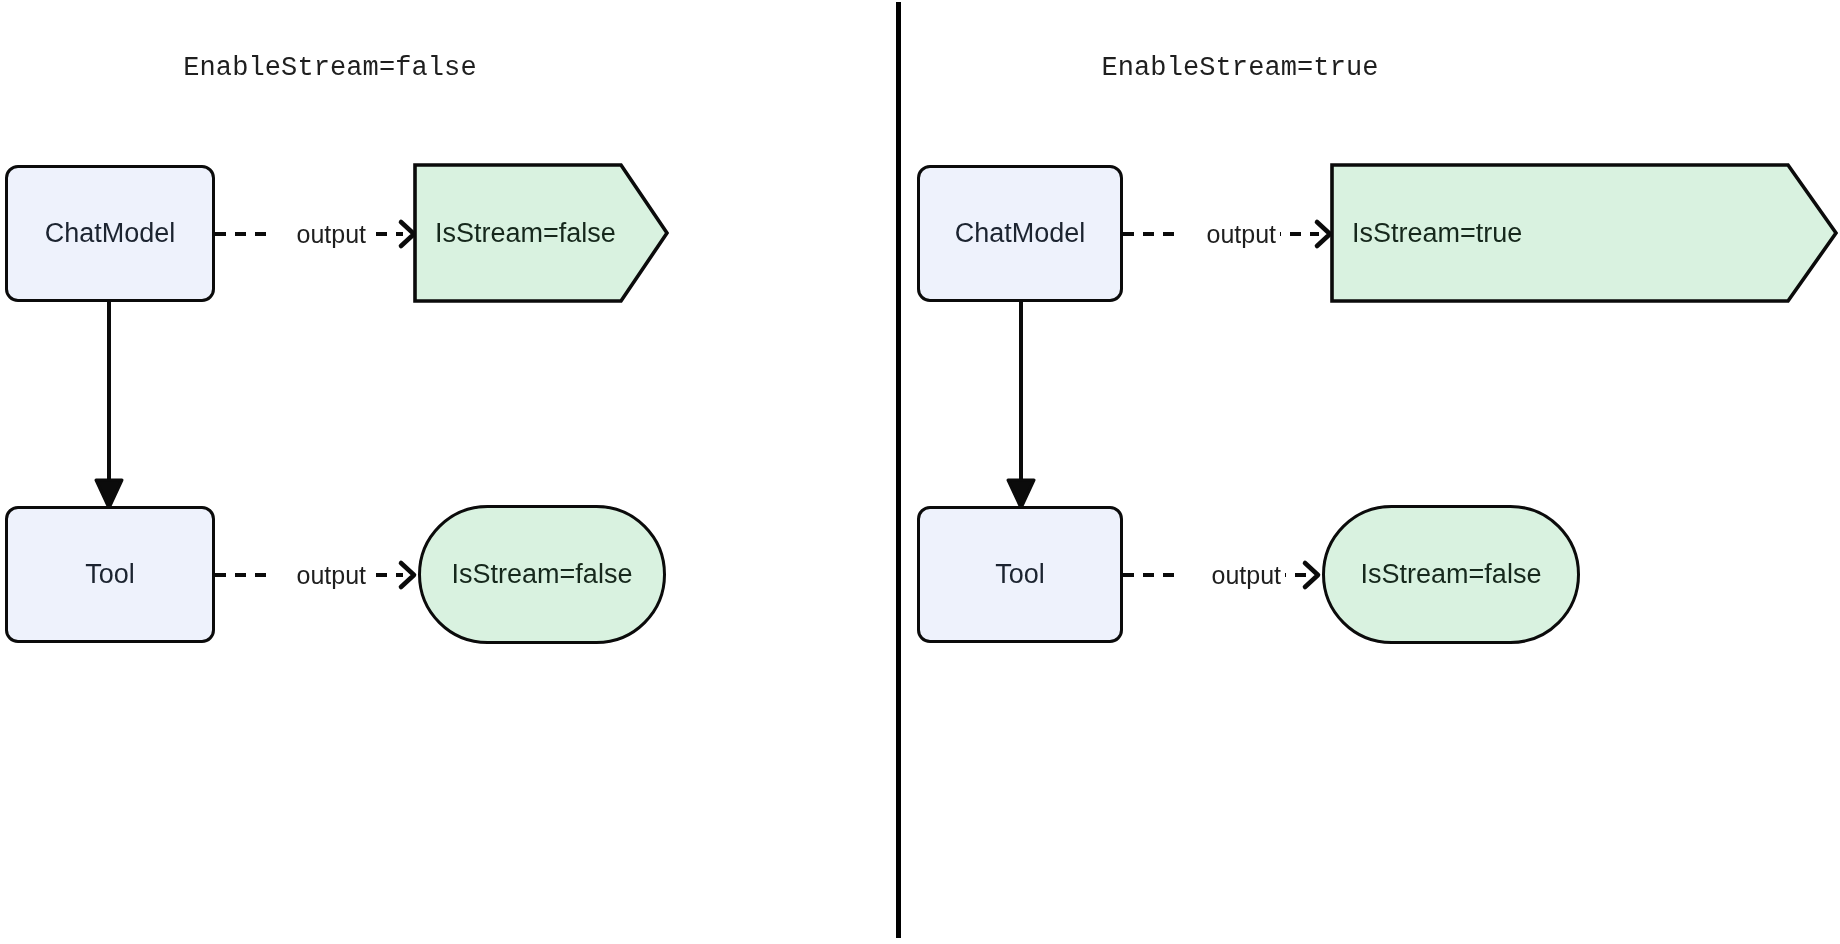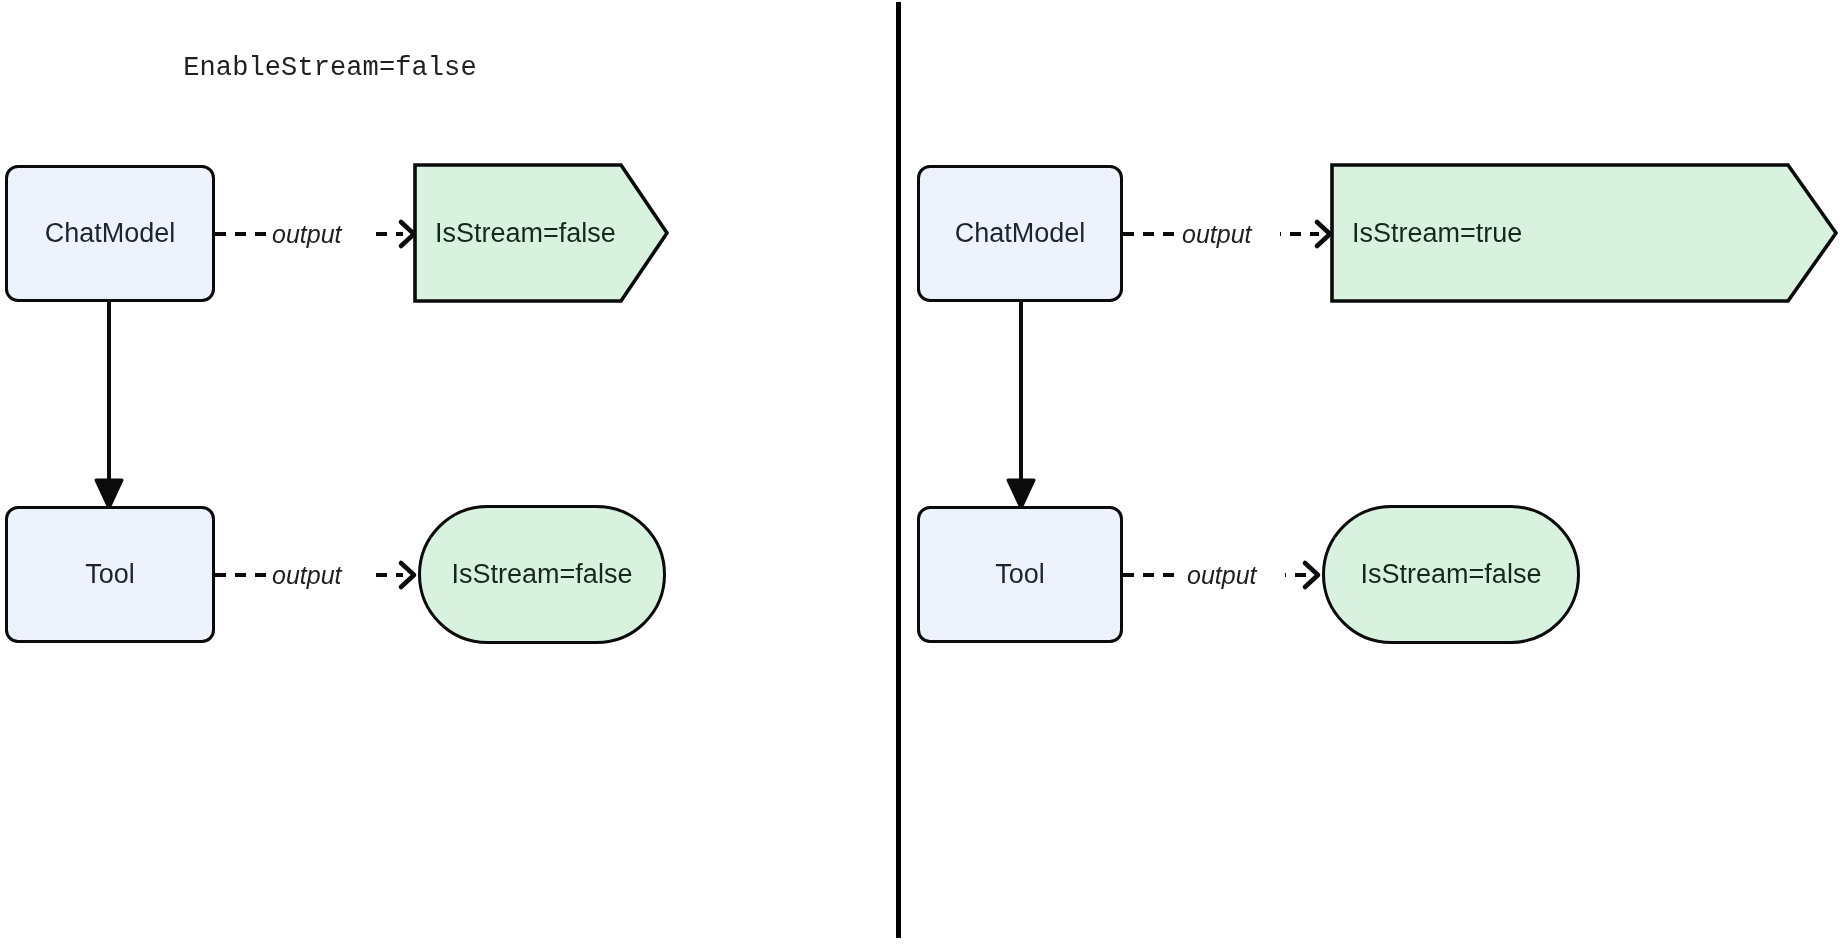--- a/index.html
+++ b/index.html
@@ -86,31 +86,31 @@
   .edge { position: absolute; }
   .edge svg { display: block; overflow: visible; }
 
   .edge-label {
     position: absolute;
     font-size: 25px;
     color: #1f1f1f;
     background: #ffffff;
     padding: 0 4px;
     white-space: nowrap;
-    text-align: left;
-    font-style: italic;
+    text-align: right;
   }
 </style>
 </head>
 <body>
 
 <div id="stage">
 
   <div class="panel-title" id="title-left">EnableStream=false</div>
 
+  <div class="panel-title" id="title-right">EnableStream=true</div>
 
   <div class="divider" id="panel-divider" style="left:896px; top:2px; width:5px; height:936px;"></div>
 
   <div class="node-proc" style="left:5px; top:165px; width:210px; height:137px;">
     <span>ChatModel</span>
   </div>
 
   <div class="edge" style="left:215px; top:205px; width:200px; height:60px;">
     <svg width="200" height="60" viewBox="0 0 200 60">
       <line x1="0" y1="29" x2="60" y2="29" stroke="#0b0b0b" stroke-width="4.2" stroke-dasharray="11 9" stroke-linecap="butt"></line>

